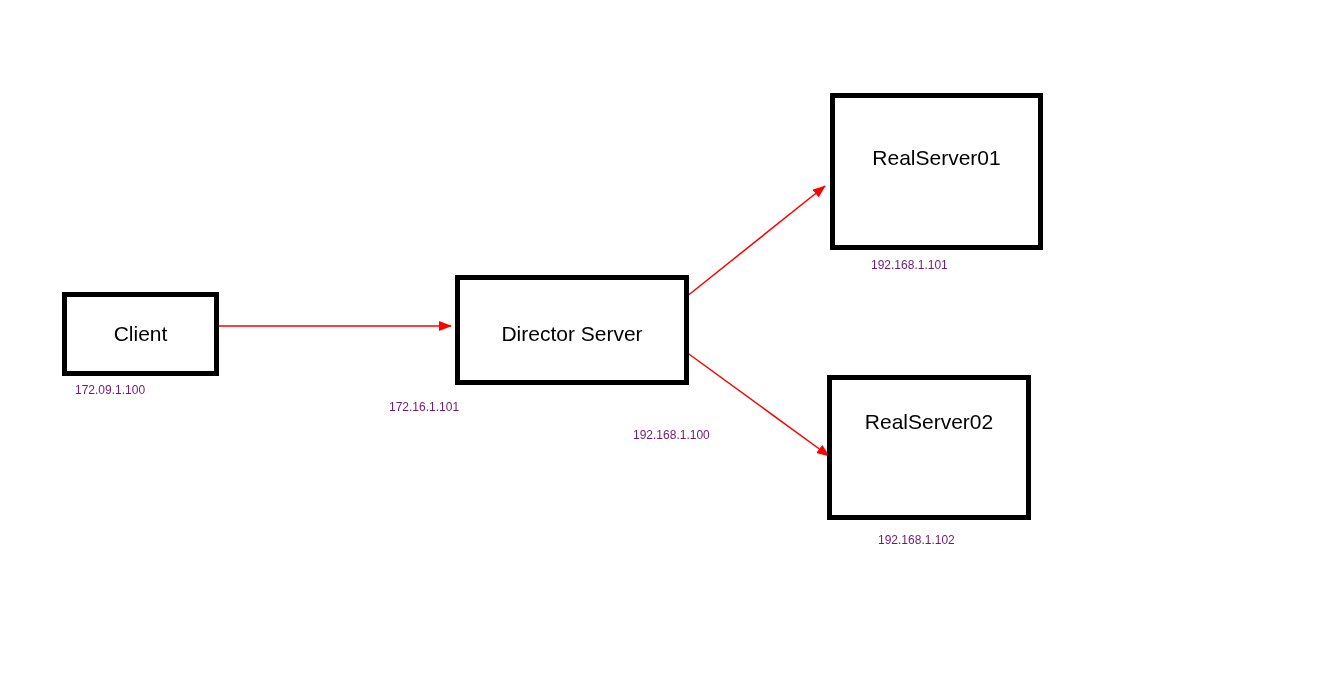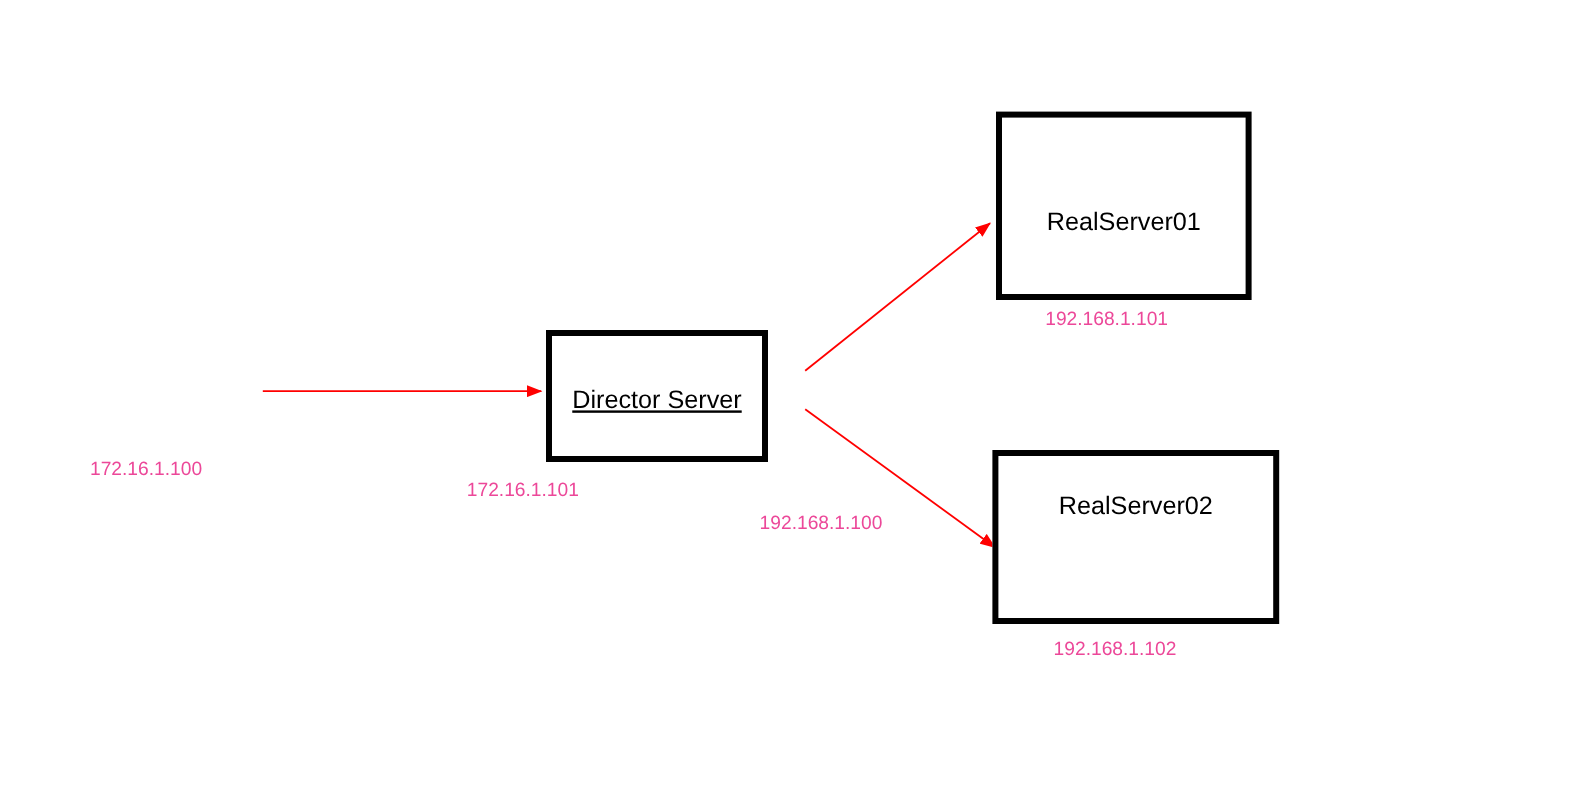--- a/index.html
+++ b/index.html
@@ -35,39 +35,38 @@
   .node-label {
     font-size: 21px;
     color: #000000;
     white-space: nowrap;
   }
   .node.client {
     left: 62px; top: 292px; width: 157px; height: 84px;
     align-items: center;
   }
   .node.director {
-    left: 455px; top: 275px; width: 185px; height: 110px;
+    left: 455px; top: 275px; width: 234px; height: 110px;
     align-items: center;
     padding-top: 8px;
-    text-decoration: underline;
   }
   .node.realserver01 {
     left: 830px; top: 93px; width: 213px; height: 157px;
     align-items: flex-start;
-    padding-top: 76px;
+    padding-top: 48px;
   }
   .node.realserver02 {
-    left: 827px; top: 375px; width: 239px; height: 145px;
+    left: 827px; top: 375px; width: 204px; height: 145px;
     align-items: flex-start;
     padding-top: 30px;
   }
   .ip-label {
     position: absolute;
-    font-size: 16px;
-    color: #ec4899;
+    font-size: 12px;
+    color: #701a75;
     white-space: nowrap;
   }
   .ip-client        { left: 75px;  top: 383px; }
   .ip-director-left { left: 389px; top: 400px; text-align: center; }
   .ip-director-right{ left: 633px; top: 400px; margin-top: 28px; }
   .ip-rs01          { left: 871px; top: 258px; }
   .ip-rs02          { left: 878px; top: 533px; text-align: right; }
 </style>
 </head>
 <body>
@@ -78,34 +77,37 @@
     <defs>
       <marker id="arrowhead" markerUnits="userSpaceOnUse" markerWidth="14" markerHeight="10" refX="12" refY="5" orient="auto">
         <path d="M0,0 L13,5 L0,10 Z" fill="#ff0000"></path>
       </marker>
     </defs>
     <line x1="219" y1="326" x2="451" y2="326" stroke-width="1.5" marker-end="url(#arrowhead)" stroke="#ff0000"></line>
     <line x1="671" y1="309" x2="825" y2="186" stroke-width="1.5" marker-end="url(#arrowhead)" stroke="#ff0000"></line>
     <line x1="671" y1="341" x2="829" y2="456" stroke-width="1.5" marker-end="url(#arrowhead)" stroke="#ff0000"></line>
   </svg>
 
+  <div class="node client">
+    <span class="node-label">Client</span>
+  </div>
 
   <div class="node director">
     <span class="node-label">Director Server</span>
   </div>
 
   <div class="node realserver01">
     <span class="node-label">RealServer01</span>
   </div>
 
   <div class="node realserver02">
     <span class="node-label">RealServer02</span>
   </div>
 
-  <div class="ip-label ip-client">172.16.1.100</div>
+  <div class="ip-label ip-client">172.09.1.100</div>
 
   <div class="ip-label ip-director-left">172.16.1.101</div>
 
   <div class="ip-label ip-director-right">192.168.1.100</div>
 
   <div class="ip-label ip-rs01">192.168.1.101</div>
 
   <div class="ip-label ip-rs02">192.168.1.102</div>
 
 </div>

